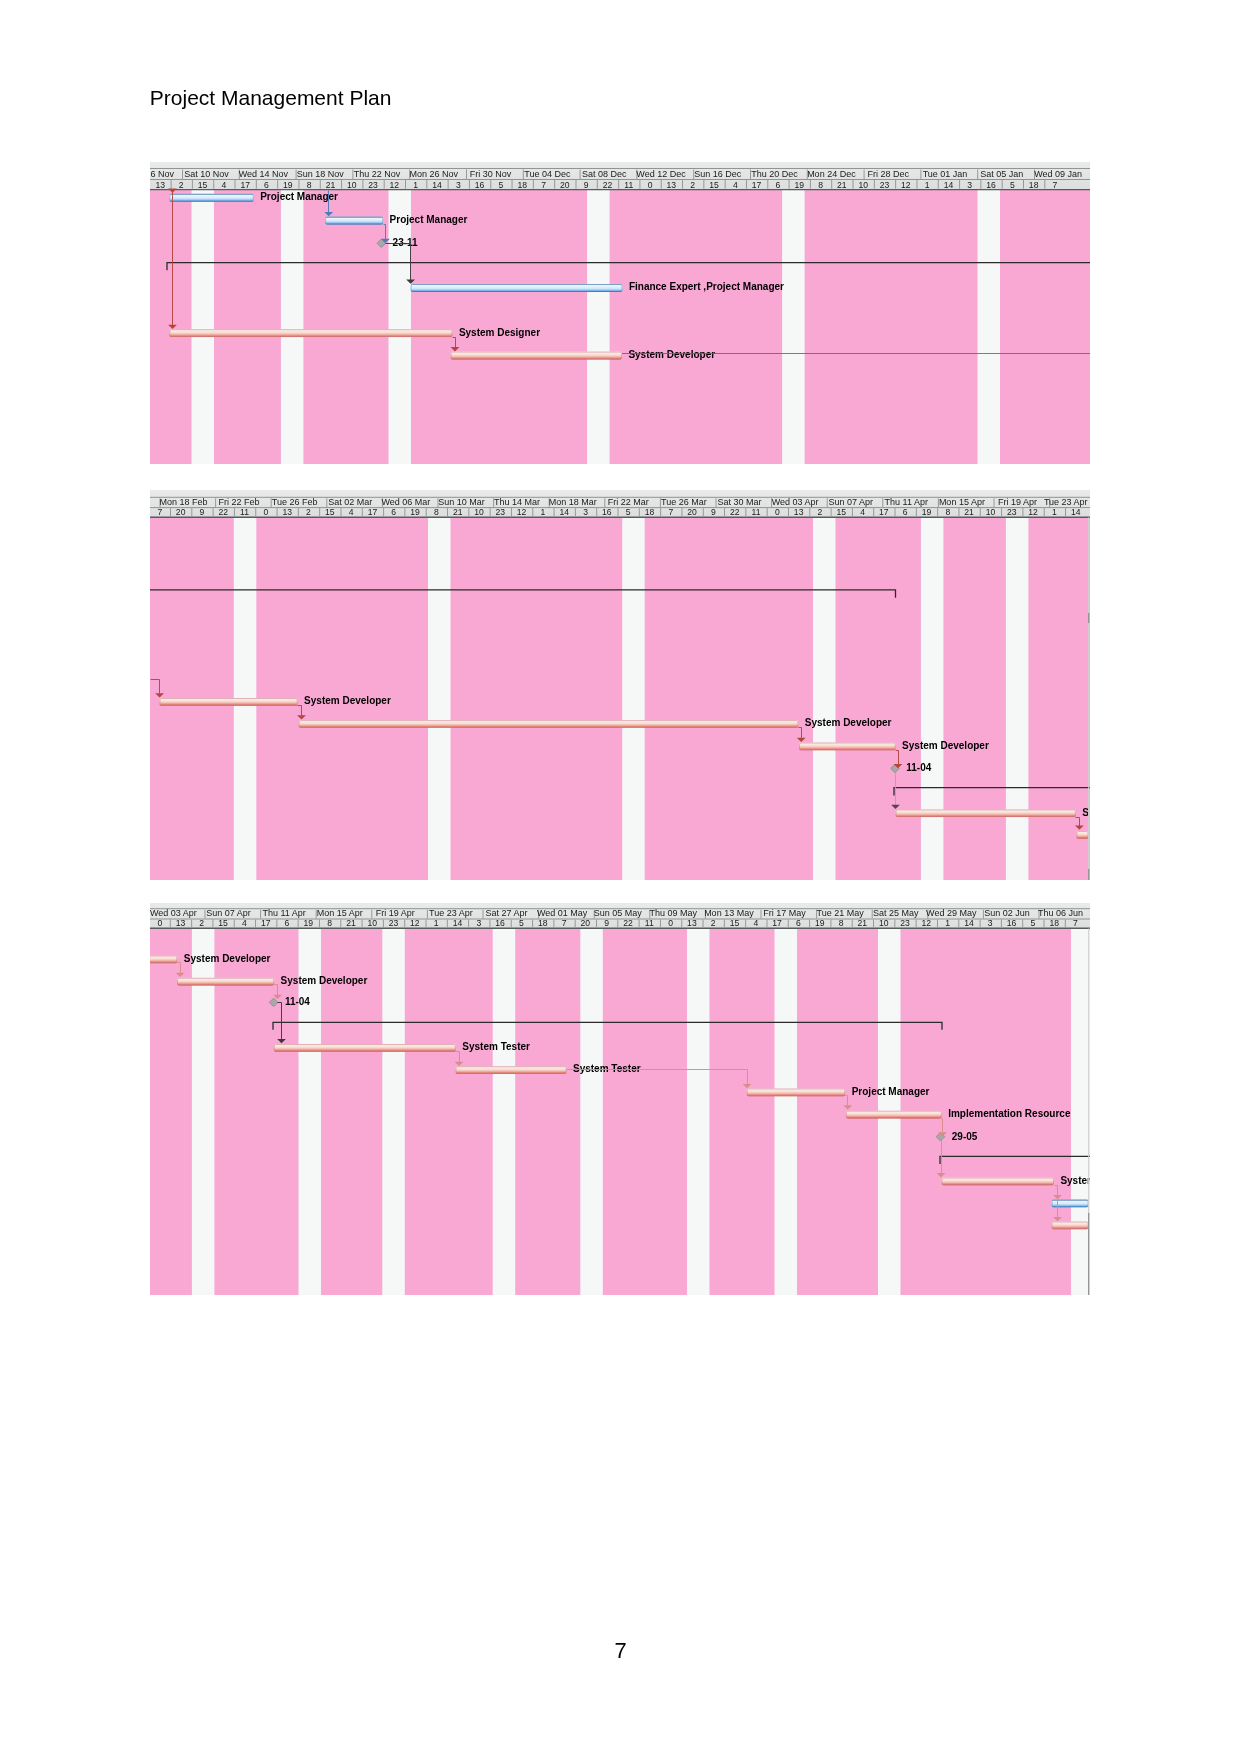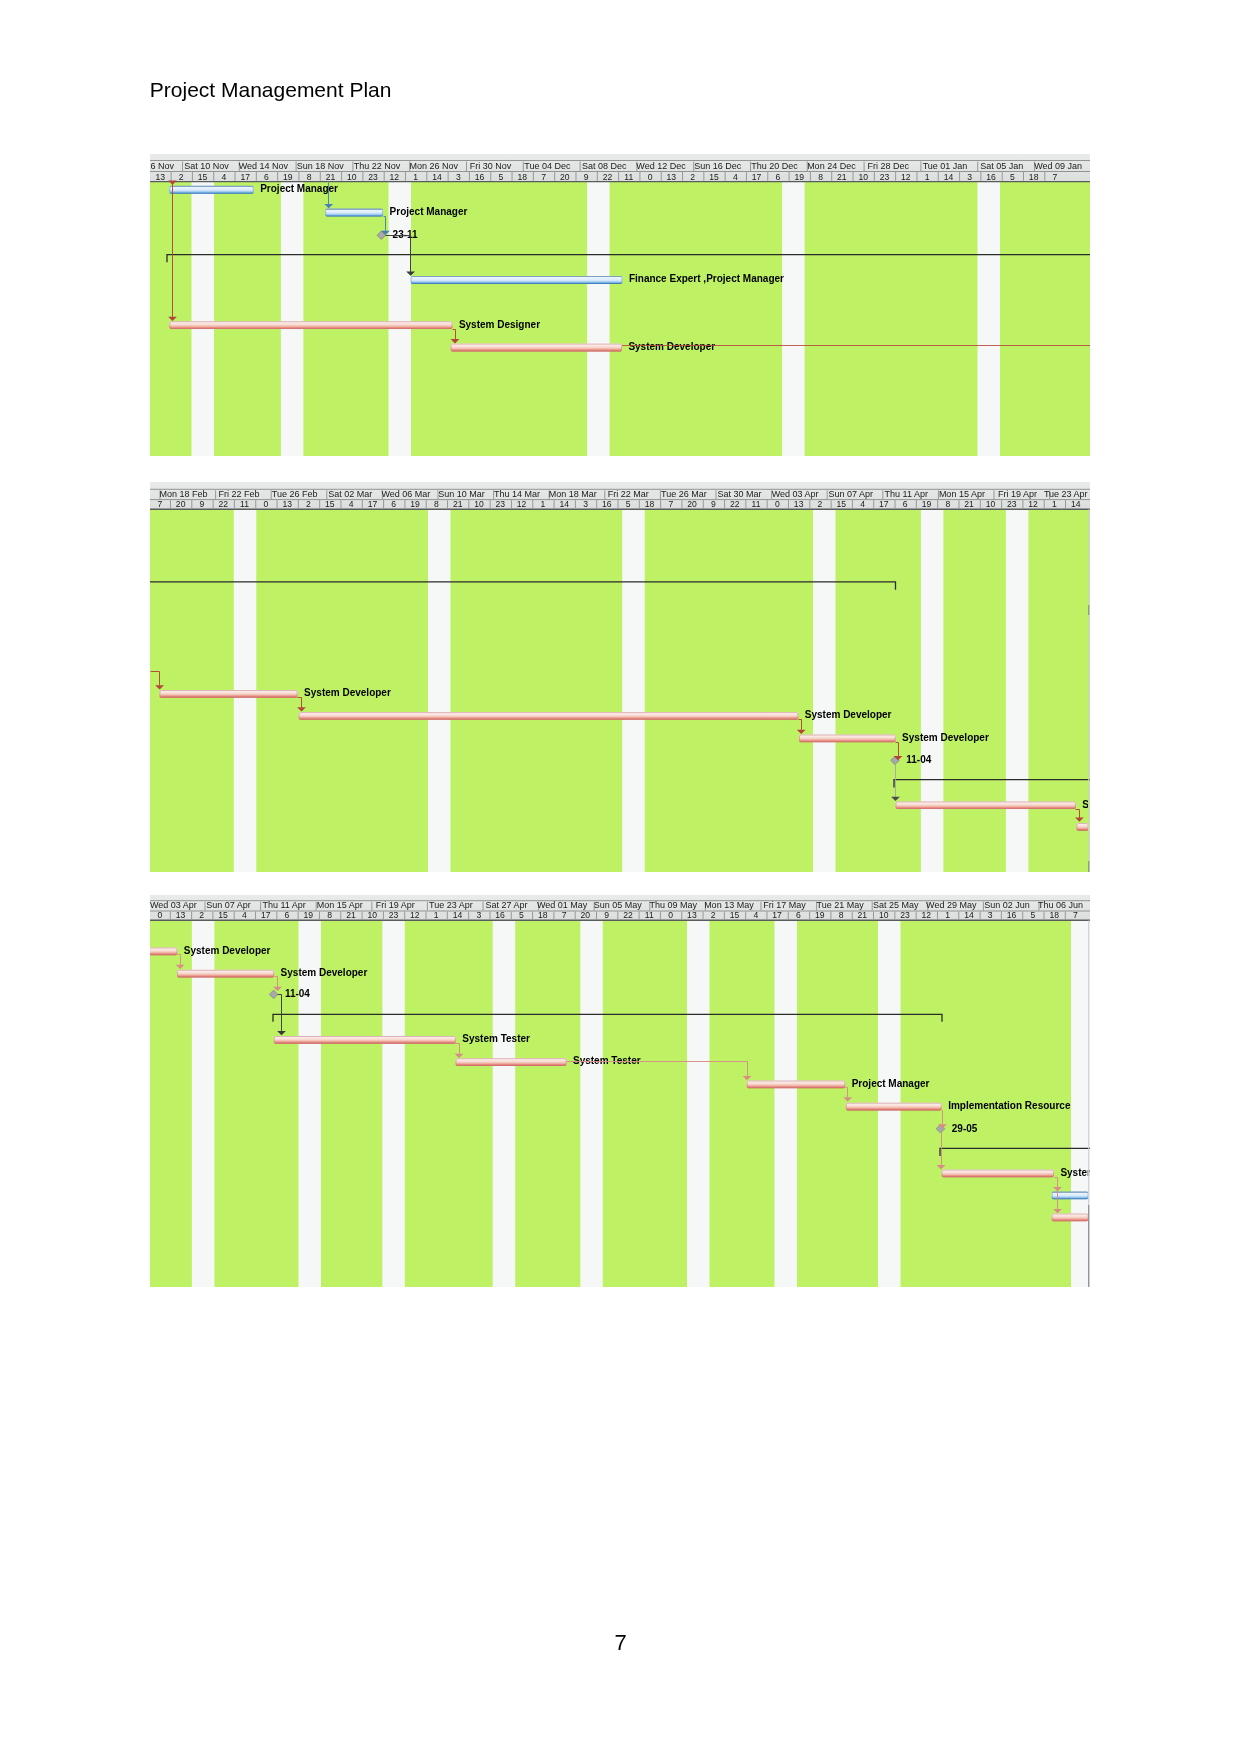--- a/index.html
+++ b/index.html
@@ -1,24 +1,24 @@
 <!DOCTYPE html>
 <html><head>
 <meta charset="utf-8">
 <title>Project Management Plan</title>
 <style>
   html,body{margin:0;padding:0;background:#fff;}
   body{width:1241px;height:1754px;position:relative;overflow:hidden;
        font-family:"Liberation Sans",sans-serif;}
-  .page{position:absolute;left:0;top:4px;width:1241px;height:1688px;background:#fff;}
+  .page{position:absolute;left:0;top:12px;width:1241px;height:1688px;background:#fff;}
   .doc-title{position:absolute;left:149.8px;top:74px;font-size:21px;line-height:24px;
              color:#000;white-space:nowrap;font-weight:400;}
   .page-number{position:absolute;left:0;top:1628px;width:1241px;text-align:center;
                font-size:22px;line-height:22px;color:#000;}
-  .gantt{position:absolute;overflow:hidden;background:#bef264;}
+  .gantt{position:absolute;overflow:hidden;background:#f9a8d4;}
   .gantt svg{display:block;}
   .hdr-text{font-family:"Liberation Sans",sans-serif;font-size:9px;fill:#1a1a1a;}
   .hdr-text2{font-family:"Liberation Sans",sans-serif;font-size:8.6px;fill:#1a1a1a;}
   .bar-label{font-family:"Liberation Sans",sans-serif;font-size:10px;font-weight:bold;fill:#000;}
 </style>
 </head>
 <body>
 
 <div class="page">
   <div class="doc-title">Project Management Plan</div>

